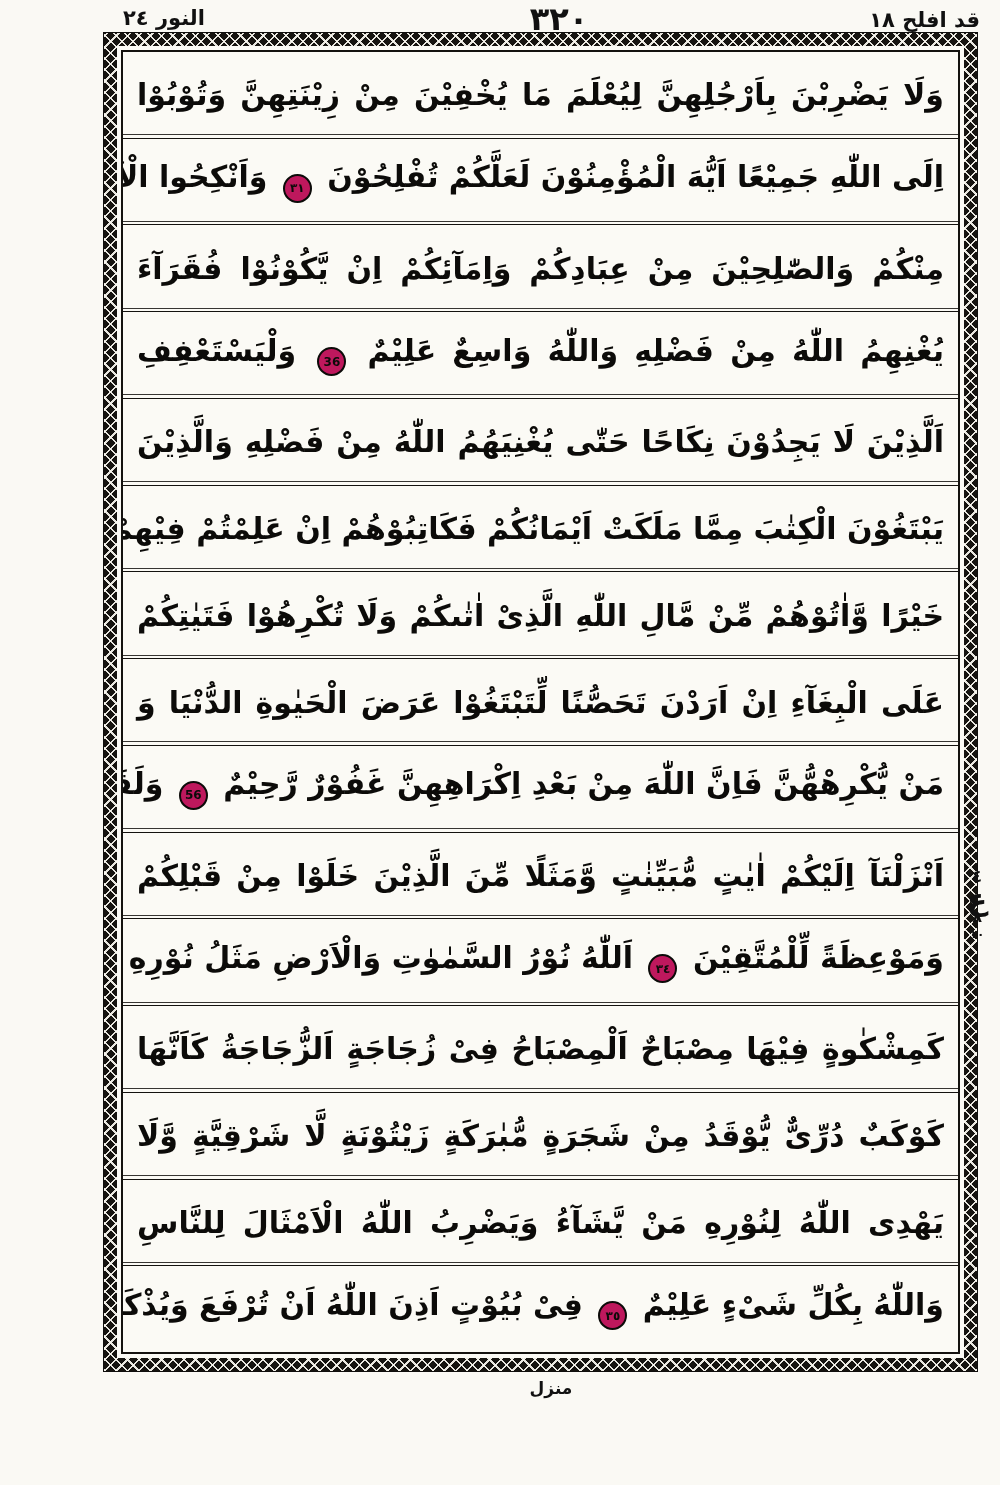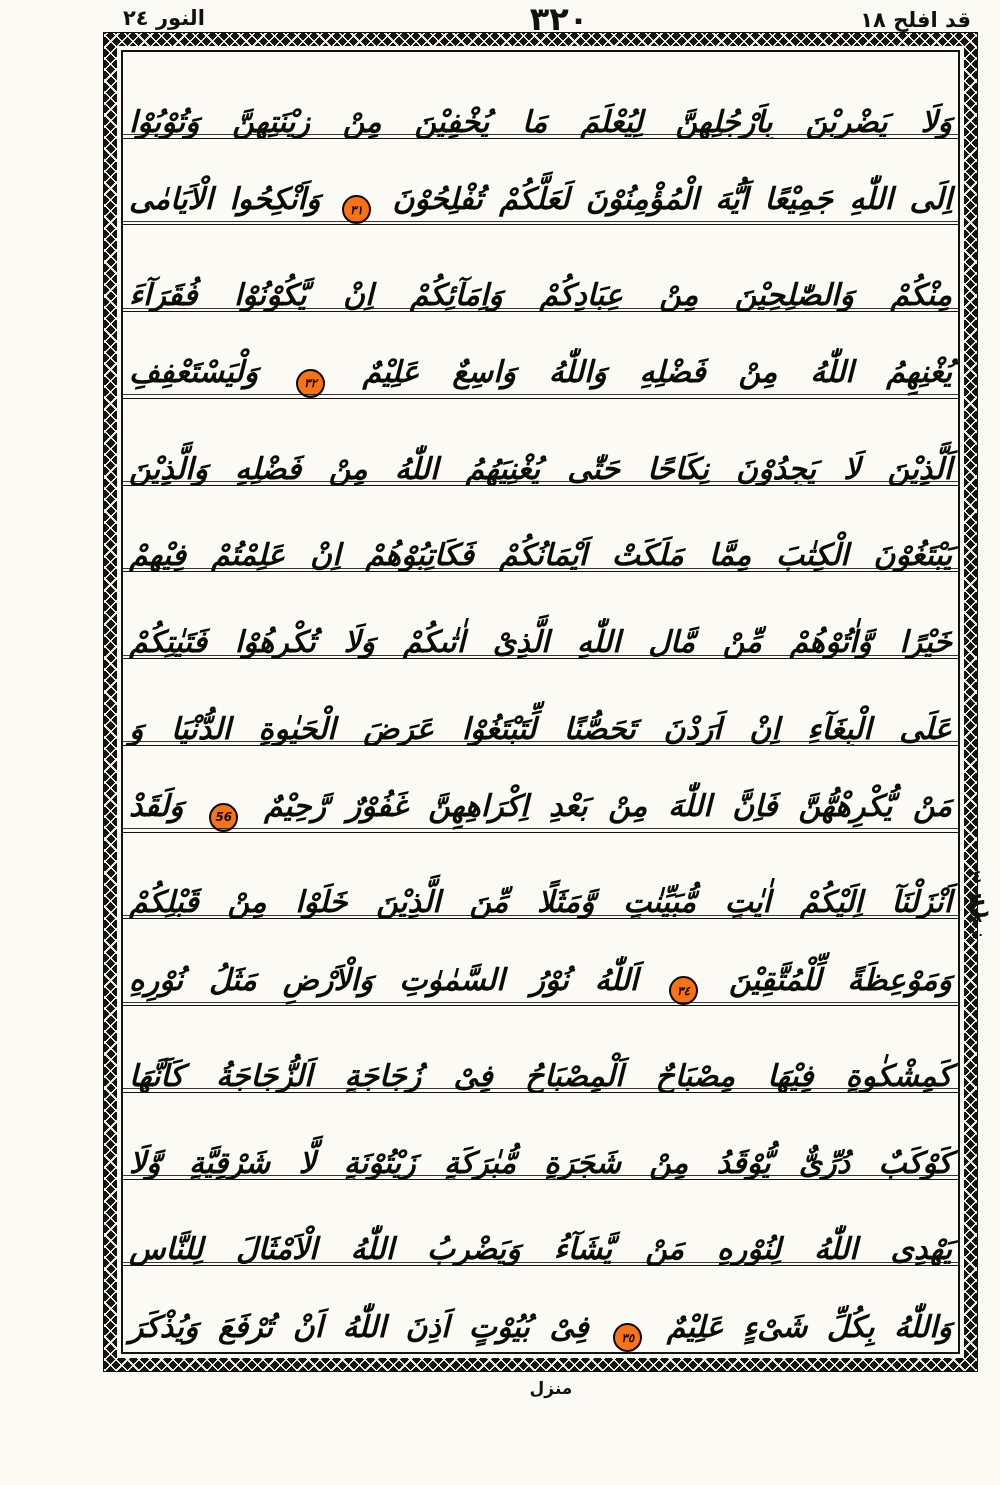--- a/index.html
+++ b/index.html
@@ -17,21 +17,21 @@
   .hdr-left{
     position:absolute;top:6px;left:80px;
     font-size:21px;font-weight:bold;direction:rtl;
   }
   .hdr-center{
     position:absolute;top:0;left:16px;width:100%;
     text-align:center;font-size:32px;font-weight:bold;direction:rtl;
     letter-spacing:2px;
   }
   .hdr-right{
-    position:absolute;top:8px;right:72px;
+    position:absolute;top:8px;right:63px;
     font-size:21px;font-weight:bold;direction:rtl;
   }
 
   
   .ornate{
     position:absolute;left:60px;top:32px;width:875px;height:1340px;
     box-sizing:border-box;
     padding:13px;
     background-color:#161410;
     background-image:
@@ -48,26 +48,25 @@
     box-sizing:border-box;height:100%;
     border:2.5px solid #14120f;
     background:#fbfaf5;
     display:flex;flex-direction:column;
   }
 
   
   .line{
     position:relative;
     flex:1 1 0;
-    display:flex;align-items:flex-end;
+    display:flex;align-items:center;
     direction:rtl;
-    padding:0 6px;
+    padding:0 14px;
     border-bottom:1.5px solid #14120f;
     overflow:hidden;
-    font-style:italic;
   }
   .line::after{
     content:"";position:absolute;left:0;right:0;bottom:2.5px;height:1px;
     background:#14120f;opacity:.85;
   }
   .line:last-child{border-bottom:none;}
   .line:last-child::after{display:none;}
   .ayah-text{
     display:block;width:100%;
     font-size:30px;font-weight:bold;line-height:1.1;
@@ -75,21 +74,21 @@
     text-align:justify;
     text-align-last:justify;
     white-space:nowrap;
   }
   .ayah-marker{
     display:inline-flex;align-items:center;justify-content:center;
     width:25px;height:25px;
     border:2px solid #0c0b09;border-radius:50%;
     font-size:12px;font-weight:bold;line-height:1;
     margin:0 5px;vertical-align:-5px;
-    background:#f97316;
+    background:#be185d;
   }
 
   
   .ruku{
     position:absolute;left:916px;top:868px;width:36px;
     display:flex;flex-direction:column;align-items:center;
     direction:rtl;font-weight:bold;line-height:1.05;
   }
   .ruku .r-top{font-size:17px;}
   .ruku .r-ain{font-size:30px;margin:-2px 0;}
@@ -120,21 +119,21 @@
           <div class="line">
             <span class="ayah-text">وَلَا يَضْرِبْنَ بِاَرْجُلِهِنَّ لِيُعْلَمَ مَا يُخْفِيْنَ مِنْ زِيْنَتِهِنَّ وَتُوْبُوْا</span>
           </div>
           <div class="line">
             <span class="ayah-text">اِلَى اللّٰهِ جَمِيْعًا اَيُّهَ الْمُؤْمِنُوْنَ لَعَلَّكُمْ تُفْلِحُوْنَ <span class="ayah-marker">٣١</span> وَاَنْكِحُوا الْاَيَامٰى</span>
           </div>
           <div class="line">
             <span class="ayah-text">مِنْكُمْ وَالصّٰلِحِيْنَ مِنْ عِبَادِكُمْ وَاِمَآئِكُمْ اِنْ يَّكُوْنُوْا فُقَرَآءَ</span>
           </div>
           <div class="line">
-            <span class="ayah-text">يُغْنِهِمُ اللّٰهُ مِنْ فَضْلِهِ وَاللّٰهُ وَاسِعٌ عَلِيْمٌ <span class="ayah-marker">٣٢</span> وَلْيَسْتَعْفِفِ</span>
+            <span class="ayah-text">يُغْنِهِمُ اللّٰهُ مِنْ فَضْلِهِ وَاللّٰهُ وَاسِعٌ عَلِيْمٌ <span class="ayah-marker">36</span> وَلْيَسْتَعْفِفِ</span>
           </div>
           <div class="line">
             <span class="ayah-text">اَلَّذِيْنَ لَا يَجِدُوْنَ نِكَاحًا حَتّٰى يُغْنِيَهُمُ اللّٰهُ مِنْ فَضْلِهِ وَالَّذِيْنَ</span>
           </div>
           <div class="line">
             <span class="ayah-text">يَبْتَغُوْنَ الْكِتٰبَ مِمَّا مَلَكَتْ اَيْمَانُكُمْ فَكَاتِبُوْهُمْ اِنْ عَلِمْتُمْ فِيْهِمْ</span>
           </div>
           <div class="line">
             <span class="ayah-text">خَيْرًا وَّاٰتُوْهُمْ مِّنْ مَّالِ اللّٰهِ الَّذِىْ اٰتٰىكُمْ وَلَا تُكْرِهُوْا فَتَيٰتِكُمْ</span>
           </div>

